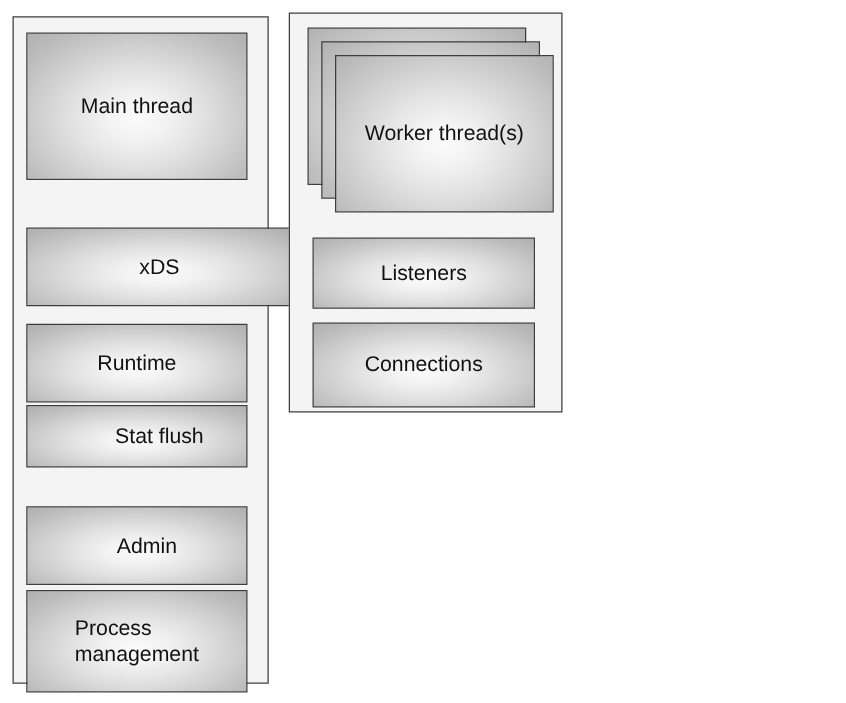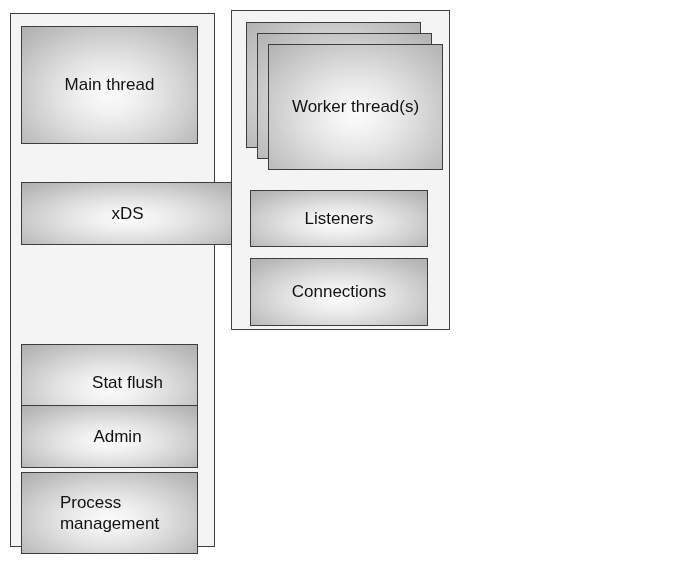--- a/index.html
+++ b/index.html
@@ -82,22 +82,25 @@
   </div>
 
   <div class="box fs-17" style="left:21px;top:26px;width:177px;height:118px;">
     <span class="label">Main thread</span>
   </div>
 
   <div class="box fs-17" style="left:21px;top:182px;width:213px;height:63px;">
     <span class="label">xDS</span>
   </div>
 
+  <div class="box fs-17" style="left:21px;top:259px;width:177px;height:63px;">
+    <span class="label">Runtime</span>
+  </div>
 
-  <div class="box fs-17" style="left:21px;top:344px;width:177px;height:78px;padding-left:36px;">
+  <div class="box fs-17" style="left:21px;top:324px;width:177px;height:50px;padding-left:36px;">
     <span class="label">Stat flush</span>
   </div>
 
   <div class="box fs-17" style="left:21px;top:405px;width:177px;height:63px;padding-left:16px;">
     <span class="label">Admin</span>
   </div>
 
   <div class="box fs-17" style="left:21px;top:472px;width:177px;height:82px;">
     <span class="label">Process
 management</span>

